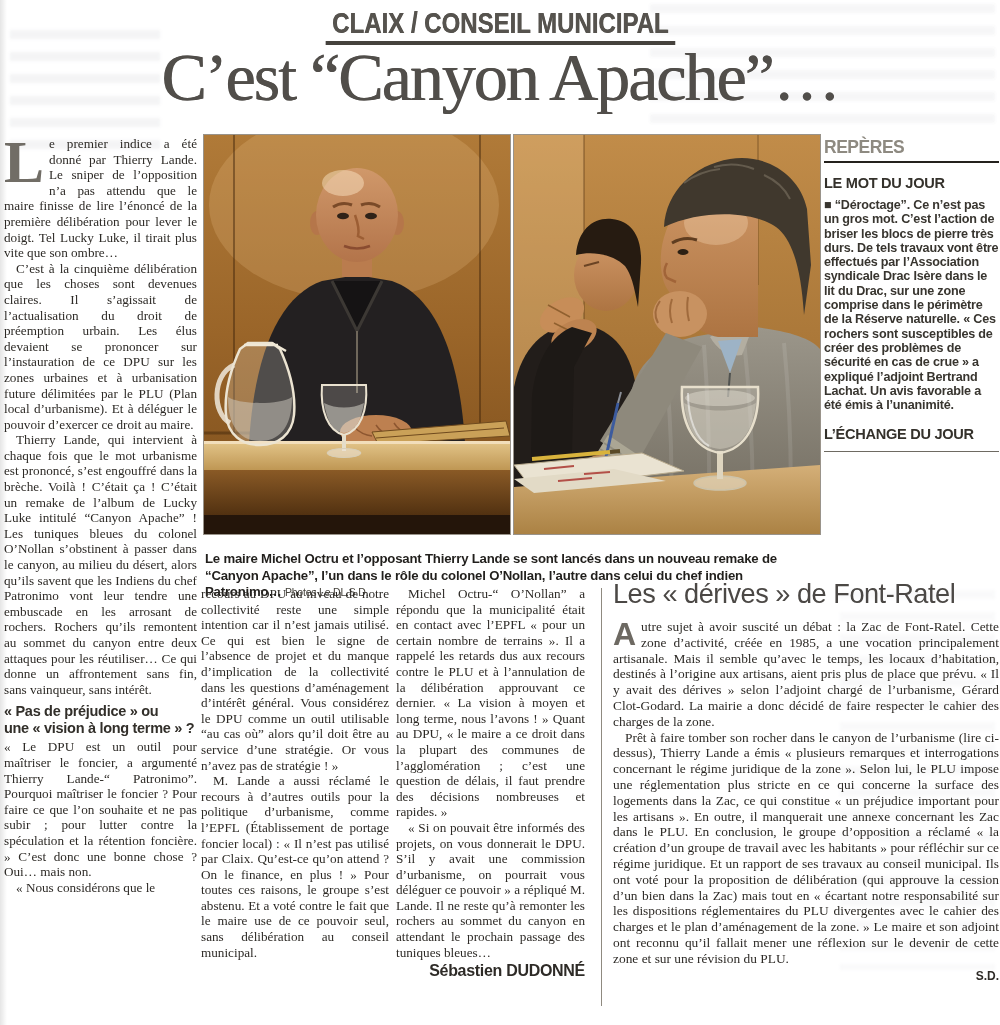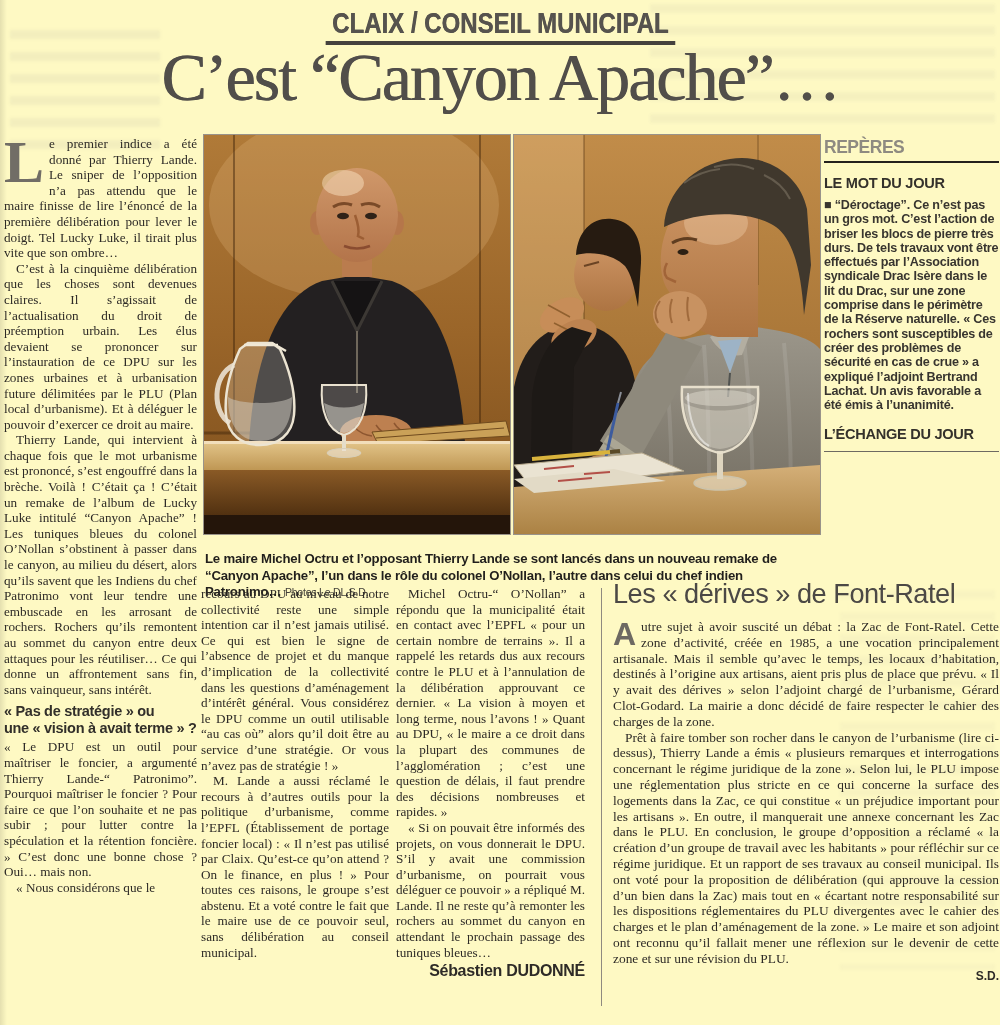--- a/index.html
+++ b/index.html
@@ -1,16 +1,16 @@
 <!DOCTYPE html>
 <html lang="fr"><head>
 <meta charset="utf-8">
 <style>
   html,body{margin:0;padding:0;background:#d8d5cf;}
-  .page{position:relative;width:1000px;height:1025px;margin:0 auto;background:#fef9c3;
+  .page{position:relative;width:1000px;height:1025px;margin:0 auto;background:#ffffff;
         font-family:"Liberation Serif",serif;overflow:hidden;}
   .page::before{content:"";position:absolute;left:0;top:0;width:7px;height:100%;
         background:linear-gradient(90deg,rgba(0,0,0,0.10),rgba(0,0,0,0));z-index:5;}
   
   .ghost{position:absolute;filter:blur(1.6px);pointer-events:none;
         background:repeating-linear-gradient(180deg,rgba(110,112,125,0.08) 0 9px,rgba(0,0,0,0) 9px 22px);}
   
   .kicker-wrap{position:absolute;top:6px;left:0;width:1000px;text-align:center;z-index:2;}
   .kicker{display:inline-block;transform:scaleX(0.80);transform-origin:center;
         font-family:"Liberation Sans",sans-serif;font-weight:800;font-size:30px;
@@ -77,22 +77,22 @@
     <span class="kicker">CLAIX / CONSEIL MUNICIPAL</span>
   </div>
 
   <h1 class="headline" style="margin:0;">C’est “Canyon Apache”…</h1>
 
   <div class="col" id="col1">
     <p><span class="dropcap">L</span><span>e premier indice a été donné par Thierry Lande. Le sniper de l’opposition n’a pas attendu que le maire finisse de lire l’énoncé de la première délibération pour lever le doigt. Tel Lucky Luke, il tirait plus vite que son ombre…</span></p>
     <p class="ind">C’est à la cinquième délibération que les choses sont devenues claires. Il s’agissait de l’actualisation du droit de préemption urbain. Les élus devaient se prononcer sur l’instauration de ce DPU sur les zones urbaines et à urbanisation future délimitées par le PLU (Plan local d’urbanisme). Et à déléguer le pouvoir d’exercer ce droit au maire.</p>
     <p class="ind">Thierry Lande, qui intervient à chaque fois que le mot urbanisme est prononcé, s’est engouffré dans la brèche. Voilà ! C’était ça ! C’était un remake de l’album de Lucky Luke intitulé “Canyon Apache” ! Les tuniques bleues du colonel O’Nollan s’obstinent à passer dans le canyon, au milieu du désert, alors qu’ils savent que les Indiens du chef Patronimo vont leur tendre une embuscade en les arrosant de rochers. Rochers qu’ils remontent au sommet du canyon entre deux attaques pour les réutiliser… Ce qui donne un affrontement sans fin, sans vainqueur, sans intérêt.</p>
     <div class="subhead">
-      <div>« Pas de stratégie » ou</div>
-      <div>une « vision à avait terme » ?</div>
+      <div>« Pas de préjudice » ou</div>
+      <div>une « vision à long terme » ?</div>
     </div>
     <p>« Le DPU est un outil pour maîtriser le foncier, a argumenté Thierry Lande-“ Patronimo”. Pourquoi maîtriser le foncier ? Pour faire ce que l’on souhaite et ne pas subir ; pour lutter contre la spéculation et la rétention foncière. » C’est donc une bonne chose ? Oui… mais non.</p>
     <p class="ind">« Nous considérons que le</p>
   </div>
 
   <figure class="photo" id="photo1" style="margin:0;">
     <svg width="306" height="399" viewBox="0 0 306 399">
       <defs>
         <linearGradient id="w1" x1="0" y1="0" x2="0" y2="1">
           <stop offset="0" stop-color="#b07a38"></stop>

